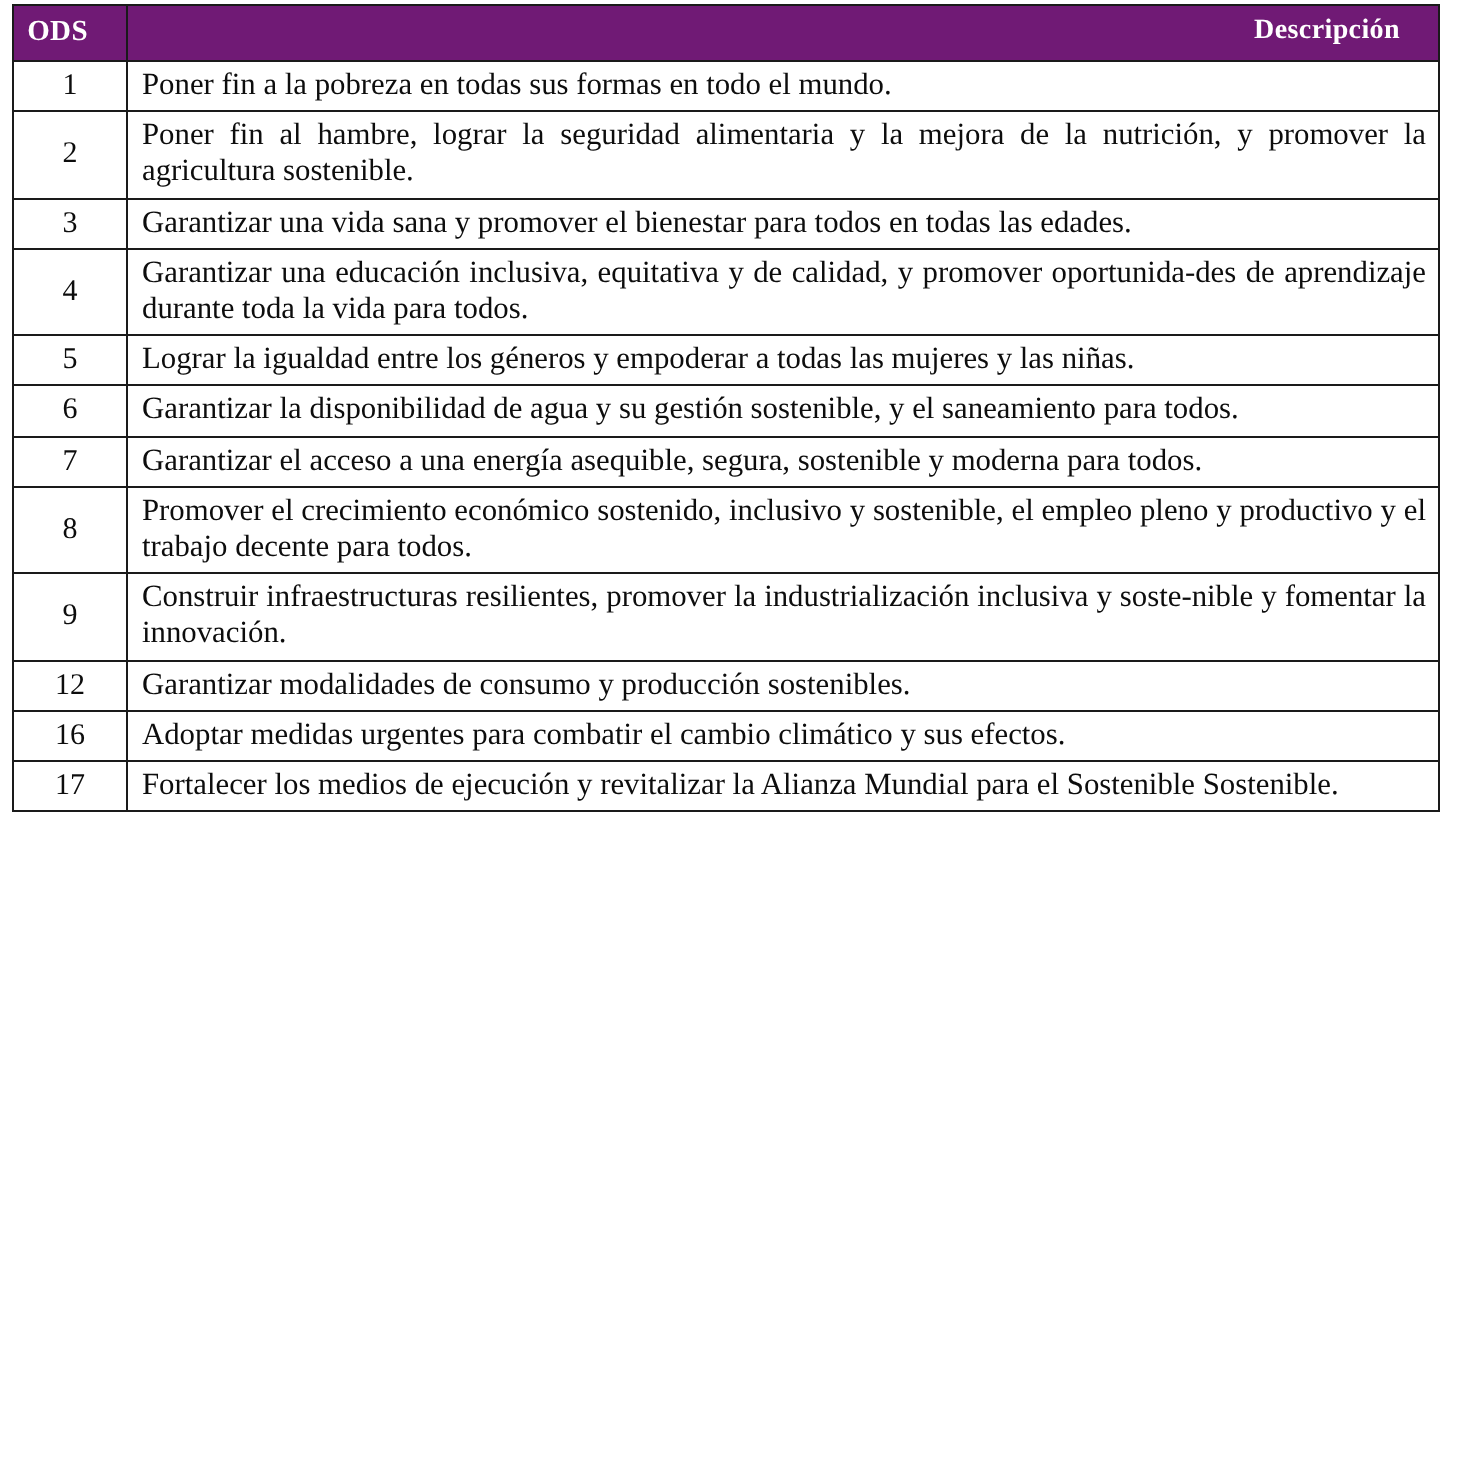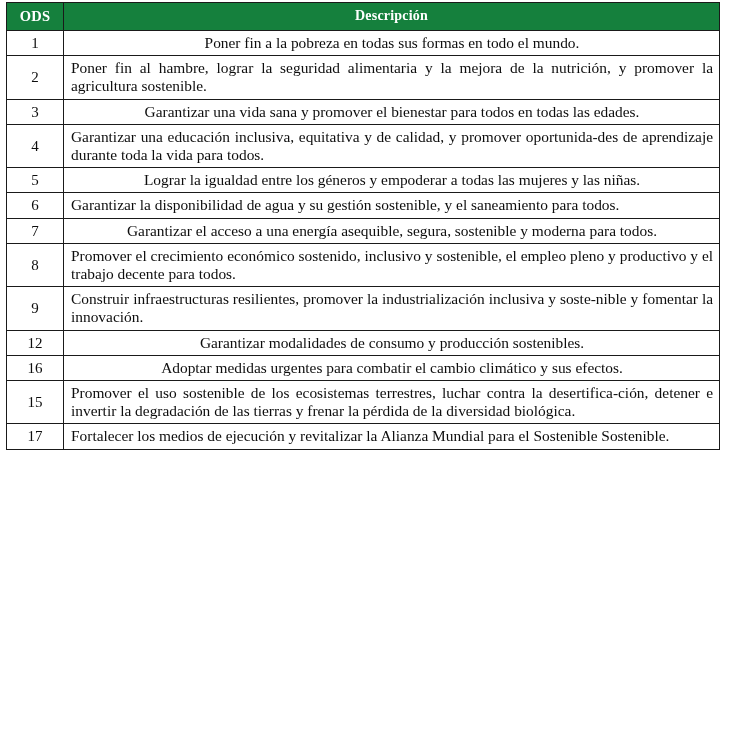--- a/index.html
+++ b/index.html
@@ -27,28 +27,28 @@
     width: 713px;
     border-collapse: collapse;
     table-layout: fixed;
     border: 1px solid #1a1a1a;
   }
 
   #ods-table col.col-ods { width: 57px; }
   #ods-table col.col-desc { width: 656px; }
 
   #ods-table thead th {
-    background: #15803d;
+    background: #701a75;
     color: #ffffff;
     font-weight: bold;
     font-size: 16px;
     line-height: 18px;
-    text-align: center;
+    text-align: right;
     vertical-align: middle;
-    padding: 4px 3px 5px 3px;
+    padding: 4px 19px 5px 3px;
     border: 1px solid #1a1a1a;
     letter-spacing: 0.2px;
   }
 
   #ods-table thead th.h-ods {
     font-size: 14.5px;
   }
 
   #ods-table thead th.h-desc {
     font-size: 14px;
@@ -71,21 +71,21 @@
 
   #ods-table tbody td.cell-desc {
     text-align: justify;
     text-justify: inter-word;
     vertical-align: top;
     padding: 3px 6px 3px 7px;
     hyphens: manual;
   }
 
   #ods-table tbody tr.single td.cell-desc {
-    text-align: center;
+    text-align: left;
   }
 </style>
 </head>
 <body>
 
 <div id="page">
 
   <table id="ods-table">
     <colgroup>
       <col class="col-ods">
@@ -136,23 +136,19 @@
         </tr>
         <tr class="single">
           <td class="cell-num">12</td>
           <td class="cell-desc">Garantizar modalidades de consumo y producción sostenibles.</td>
         </tr>
         <tr class="single">
           <td class="cell-num">16</td>
           <td class="cell-desc">Adoptar medidas urgentes para combatir el cambio climático y sus efectos.</td>
         </tr>
         <tr>
-          <td class="cell-num">15</td>
-          <td class="cell-desc">Promover el uso sostenible de los ecosistemas terrestres, luchar contra la desertifica-ción, detener e invertir la degradación de las tierras y frenar la pérdida de la diversidad biológica.</td>
-        </tr>
-        <tr>
           <td class="cell-num">17</td>
           <td class="cell-desc">Fortalecer los medios de ejecución y revitalizar la Alianza Mundial para el Sostenible Sostenible.</td>
         </tr>
       </tbody>
   </table>
 
 </div>
 
 </body></html>

